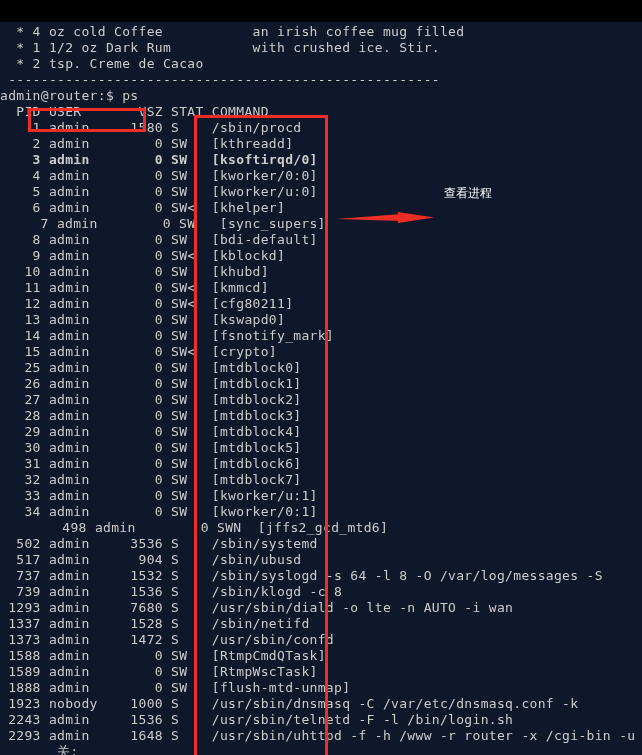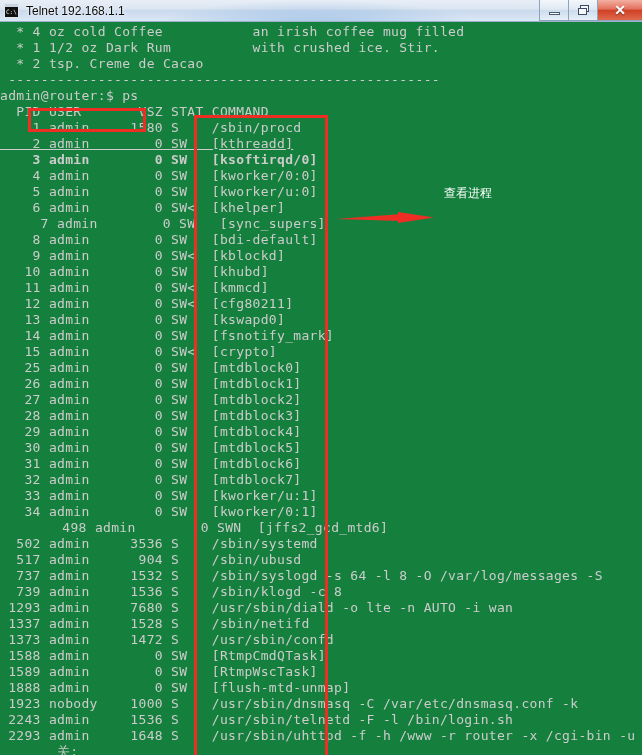--- a/index.html
+++ b/index.html
@@ -133,21 +133,21 @@
     line-height: 14px;
     text-shadow: 0 1px 1px rgba(0,0,0,0.45);
   }
 
   
   .terminal {
     position: absolute;
     top: 22px; left: 0;
     width: 642px;
     height: 733px;
-    background: #15803d;
+    background: #0f172a;
     overflow: hidden;
   }
   .term-line {
     position: absolute;
     left: 0;
     height: 16px;
     line-height: 16px;
     white-space: pre;
     font-family: "DejaVu Sans Mono", monospace;
     font-size: 13px;
@@ -178,54 +178,31 @@
     width: 98px;
     height: 18px;
     pointer-events: none;
   }
 </style>
 </head>
 <body>
 
 <div class="window">
 
-  <div class="titlebar">
-    <div class="titlebar-glow"></div>
-    <div class="title-icon">
-      <div class="bar"></div>
-      <div class="prompt">C:\</div>
-    </div>
-    <div class="title-text">Telnet 192.168.1.1</div>
-
-    <div class="winbuttons">
-      <div class="winbtn">
-        <div class="glyph-min"></div>
-      </div>
-      <div class="winbtn">
-        <div class="glyph-restore">
-          <div class="b b1"></div>
-          <div class="b b2"></div>
-        </div>
-      </div>
-      <div class="winbtn close">
-        <div class="glyph-close">✕</div>
-      </div>
-    </div>
-  </div>
 
   <div class="terminal">
     <div id="term-lines">
         <div class="term-line" style="top: 2px; left: 0px;">  * 4 oz cold Coffee           an irish coffee mug filled</div>
         <div class="term-line" style="top: 18px; left: 0px;">  * 1 1/2 oz Dark Rum          with crushed ice. Stir.</div>
         <div class="term-line" style="top: 34px; left: 0px;">  * 2 tsp. Creme de Cacao</div>
         <div class="term-line" style="top: 50px; left: 0px;"> -----------------------------------------------------</div>
         <div class="term-line" style="top: 66px; left: 0px;">admin@router:$ ps</div>
         <div class="term-line" style="top: 82px; left: 0px;">  PID USER       VSZ STAT COMMAND</div>
         <div class="term-line" style="top: 98px; left: 0px;">    1 admin     1580 S    /sbin/procd</div>
-        <div class="term-line" style="top: 114px; left: 0px; text-decoration: underline;">    2 admin        0 SW   [kthreadd]</div>
+        <div class="term-line" style="top: 114px; left: 0px;">    2 admin        0 SW   [kthreadd]</div>
         <div class="term-line" style="top: 130px; left: 0px; font-weight: bold;">    3 admin        0 SW   [ksoftirqd/0]</div>
         <div class="term-line" style="top: 146px; left: 0px;">    4 admin        0 SW   [kworker/0:0]</div>
         <div class="term-line" style="top: 162px; left: 0px;">    5 admin        0 SW   [kworker/u:0]</div>
         <div class="term-line" style="top: 178px; left: 0px;">    6 admin        0 SW&lt;  [khelper]</div>
         <div class="term-line" style="top: 194px; left: 0px; margin-left: 8px;">    7 admin        0 SW   [sync_supers]</div>
         <div class="term-line" style="top: 210px; left: 0px;">    8 admin        0 SW   [bdi-default]</div>
         <div class="term-line" style="top: 226px; left: 0px;">    9 admin        0 SW&lt;  [kblockd]</div>
         <div class="term-line" style="top: 242px; left: 0px;">   10 admin        0 SW   [khubd]</div>
         <div class="term-line" style="top: 258px; left: 0px;">   11 admin        0 SW&lt;  [kmmcd]</div>
         <div class="term-line" style="top: 274px; left: 0px;">   12 admin        0 SW&lt;  [cfg80211]</div>

